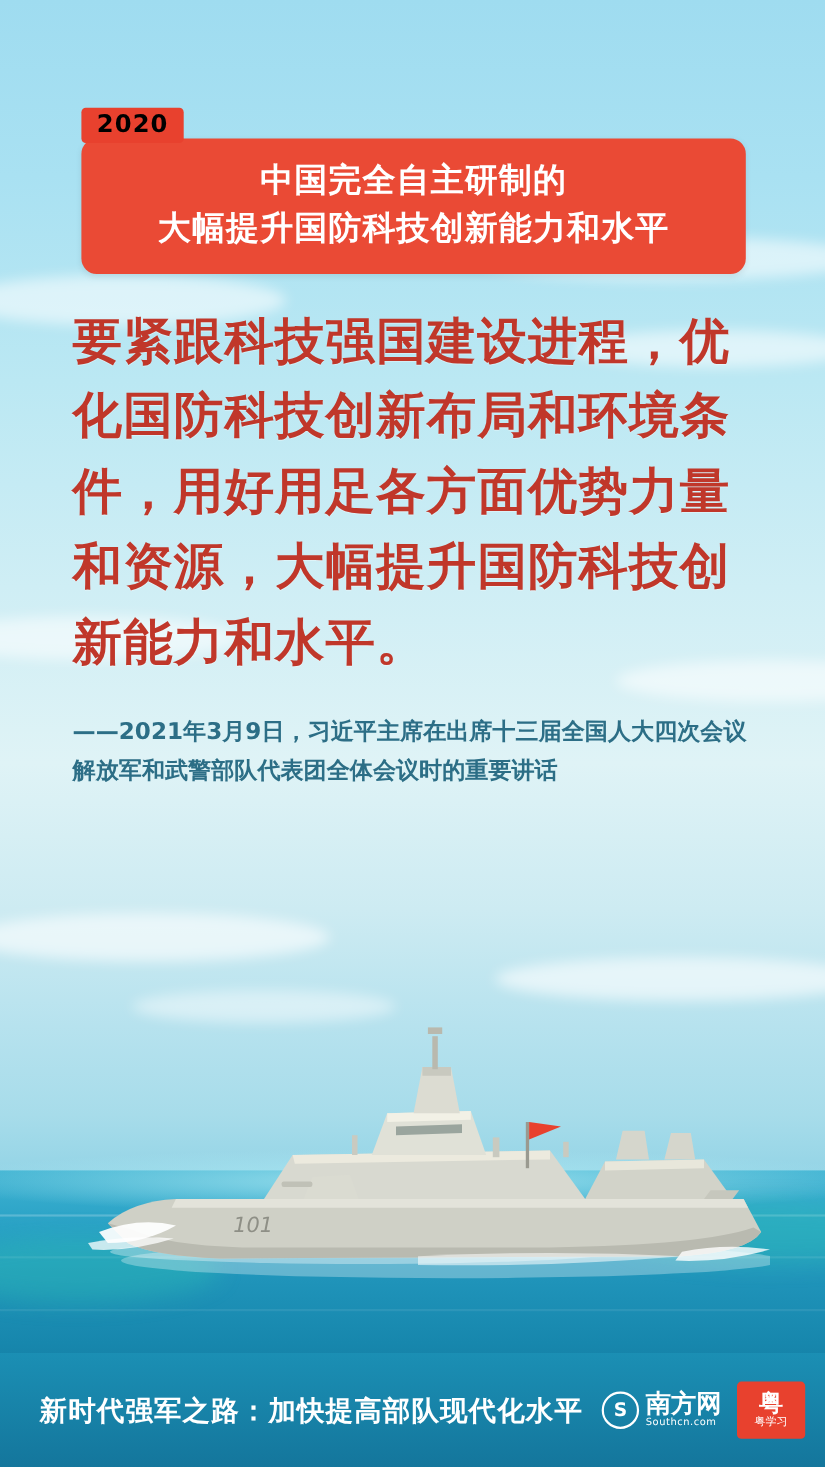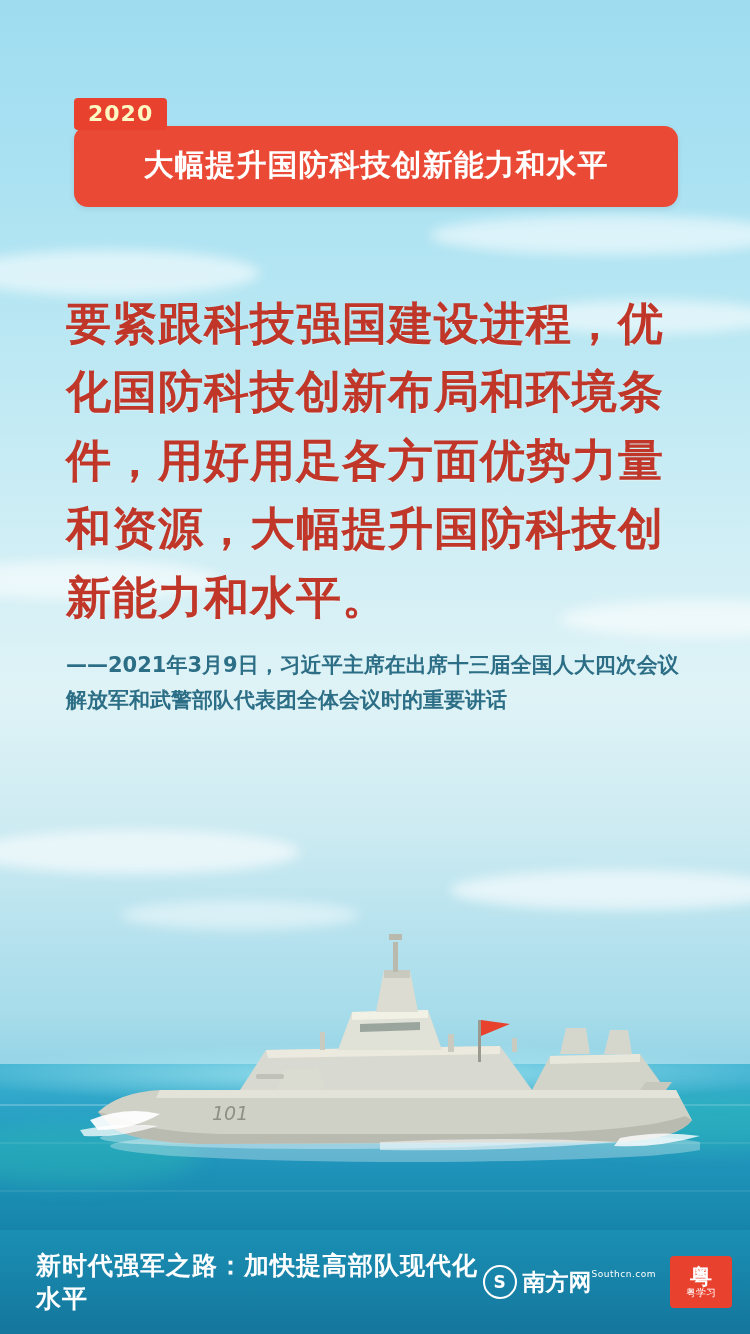--- a/index.html
+++ b/index.html
@@ -71,21 +71,21 @@
     border-radius: 50%;
     background: rgba(46,196,180,0.35);
     filter: blur(10px);
   }
 
   
   .year-badge {
     position: absolute;
     left: 74px; top: 98px;
     background: #e8412e;
-    color: #fef9c3;
+    color: #000000;
     font-size: 22px;
     font-weight: bold;
     letter-spacing: 1px;
     padding: 3px 14px 4px 14px;
     border-radius: 4px;
     font-family: "DejaVu Sans", sans-serif;
     z-index: 5;
   }
 
   
@@ -105,21 +105,21 @@
     font-size: 30px;
     font-weight: bold;
     line-height: 1.42;
     letter-spacing: 1px;
     font-family: "DejaVu Sans", sans-serif;
   }
 
   
   .quote {
     position: absolute;
-    left: 66px; top: 290px;
+    left: 66px; top: 276px;
     width: 630px;
     color: #c0372a;
     font-size: 45px;
     font-weight: bold;
     line-height: 1.52;
     letter-spacing: 1px;
     font-family: "DejaVu Serif", serif;
     text-shadow: 0 1px 0 rgba(255,255,255,0.35);
   }
 
@@ -180,21 +180,21 @@
     width: 34px; height: 34px;
     border-radius: 50%;
     border: 2px solid #ffffff;
     display: flex; align-items: center; justify-content: center;
     font-size: 17px;
     font-weight: bold;
     font-family: "DejaVu Sans", sans-serif;
   }
   .logo-text {
     display: flex;
-    flex-direction: row;
+    flex-direction: column;
     line-height: 1.05;
     justify-content: center;
   }
   .logo-text .cn {
     font-size: 23px; font-weight: bold;
     font-family: "DejaVu Serif", serif;
   }
   .logo-text .en {
     font-size: 9px; letter-spacing: 0.5px;
     font-family: "DejaVu Sans", sans-serif;
@@ -237,20 +237,21 @@
     <div class="sea-band" style="top:78px; opacity:0.5;"></div>
     <div class="sea-band" style="top:126px; opacity:0.35;"></div>
     <div class="sea-band" style="top:178px; opacity:0.3;"></div>
     <div class="teal-patch" style="left:-60px; top:60px; width:260px; height:60px;"></div>
     <div class="teal-patch" style="left:560px; top:30px; width:280px; height:55px;"></div>
   </div>
 
   <div class="year-badge">2020</div>
 
   <div class="headline-box">
+    <div class="headline-line">中国完全自主研制的</div>
     <div class="headline-line">大幅提升国防科技创新能力和水平</div>
   </div>
 
   <div class="quote">要紧跟科技强国建设进程，优化国防科技创新布局和环境条件，用好用足各方面优势力量和资源，大幅提升国防科技创新能力和水平。</div>
 
   <div class="attrib">——2021年3月9日，习近平主席在出席十三届全国人大四次会议解放军和武警部队代表团全体会议时的重要讲话</div>
 
   <div class="ship-wrap">
     <svg viewBox="0 0 620 260" width="620" height="260" xmlns="http://www.w3.org/2000/svg">
 

